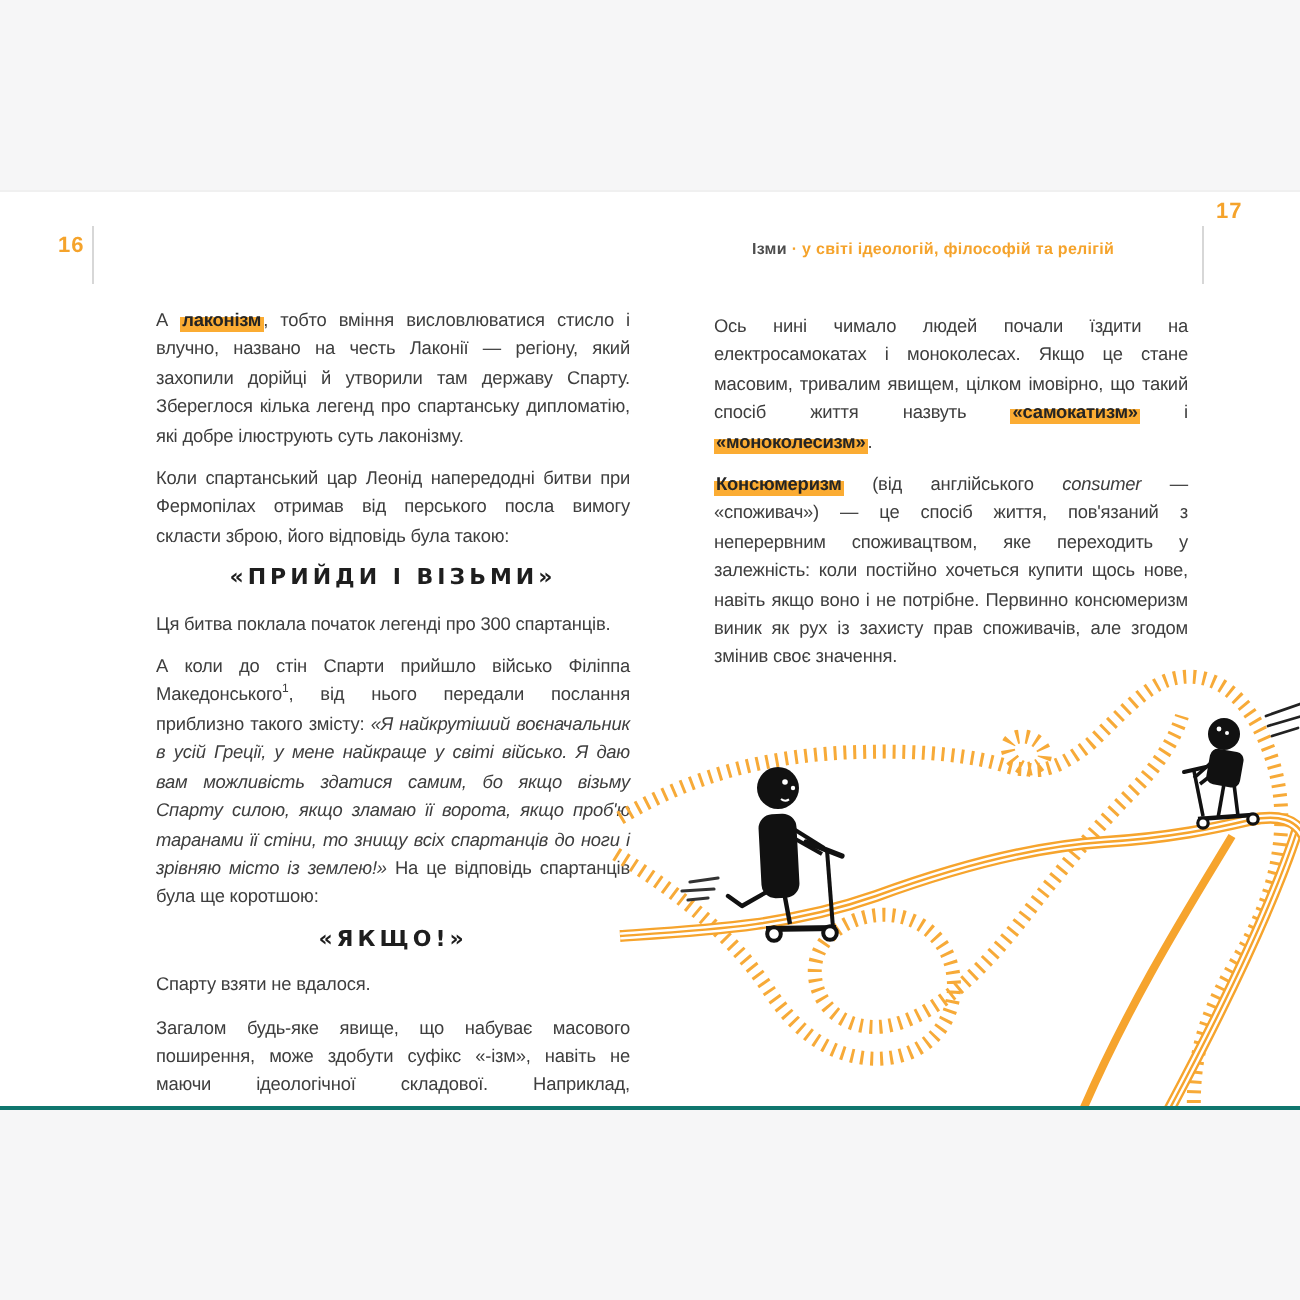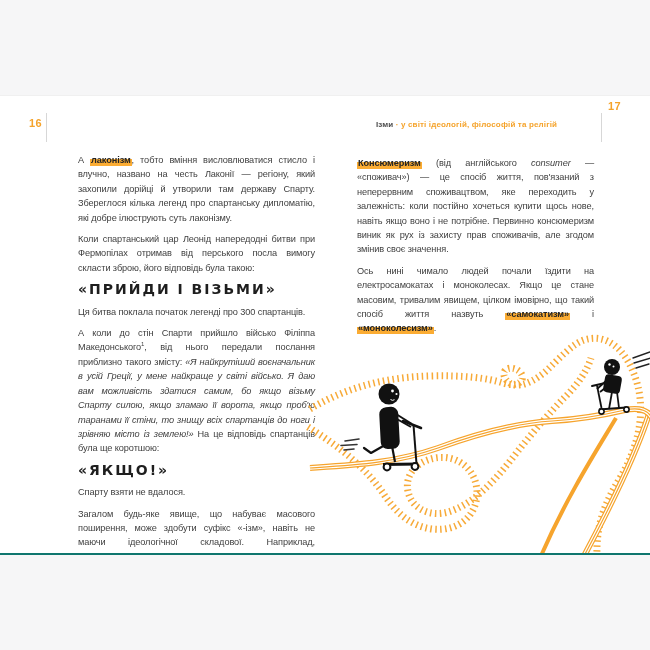--- a/index.html
+++ b/index.html
@@ -70,24 +70,24 @@
   .col p{margin-bottom:7px;}
   .it{font-style:italic;}
   .hl{
     font-weight:700;
     color:#242424;
     background:linear-gradient(to bottom, rgba(0,0,0,0) 32%, var(--hl) 32%);
     padding:0 1px 1px 1px;
   }
   sup{font-size:6px; vertical-align:super; line-height:0;}
   .quote{
-    text-align:left;
+    text-align:center;
     font-weight:700;
     color:var(--ink-dark);
-    font-size:14px;
+    font-size:11px;
     letter-spacing:2px;
     margin:4px 0 8px 0;
     font-family:"DejaVu Sans", sans-serif;
   }
   svg.illus{
     position:absolute;
     left:0; top:0;
     width:650px; height:460px;
     pointer-events:none;
   }
@@ -109,22 +109,22 @@
     <div class="quote">«ПРИЙДИ І ВІЗЬМИ»</div>
     <p>Ця битва поклала початок легенді про 300 спартанців.</p>
     <p><span>А коли до стін Спарти прийшло військо Філіппа Македонського</span><sup>1</sup><span>, від нього передали послання приблизно такого змісту: </span><span class="it">«Я найкрутіший воєначальник в усій Греції, у мене найкраще у світі військо. Я даю вам можливість здатися самим, бо якщо візьму Спарту силою, якщо зламаю її ворота, якщо проб'ю таранами її стіни, то знищу всіх спартанців до ноги і зрівняю місто із землею!»</span><span> На це відповідь спартанців була ще коротшою:</span></p>
     <div class="quote">«ЯКЩО!»</div>
     <p>Спарту взяти не вдалося.</p>
     <p><span>Загалом будь-яке явище, що набуває масового поширення, може здобути суфікс «-ізм», навіть не маючи ідеологічної складової. Наприклад, </span><span class="hl">дельтапланеризм</span><span> — це просто повітряний вид спорту, польоти на дельтаплані.</span></p>
 
   </div>
 
   <div class="col col-right">
+    <p><span>Ось нині чимало людей почали їздити на електросамокатах і моноколесах. Якщо це стане масовим, тривалим явищем, цілком імовірно, що такий спосіб життя назвуть </span><span class="hl">«самокатизм»</span><span> і </span><span class="hl">«моноколесизм»</span><span>.</span></p>
     <p><span class="hl">Консюмеризм</span><span> (від англійського </span><span class="it">consumer</span><span> — «споживач») — це спосіб життя, пов'язаний з неперервним споживацтвом, яке переходить у залежність: коли постійно хочеться купити щось нове, навіть якщо воно і не потрібне. Первинно консюмеризм виник як рух із захисту прав споживачів, але згодом змінив своє значення.</span></p>
-    <p><span>Ось нині чимало людей почали їздити на електросамокатах і моноколесах. Якщо це стане масовим, тривалим явищем, цілком імовірно, що такий спосіб життя назвуть </span><span class="hl">«самокатизм»</span><span> і </span><span class="hl">«моноколесизм»</span><span>.</span></p>
   </div>
 
   <svg class="illus" viewBox="0 0 650 460">
 
     <g fill="none" stroke="#F7AA38" stroke-width="7" stroke-dasharray="1.5 3.4">
       <path d="M 310,313 C 345,292 385,281 430,280 C 462,279 488,282 503,287 C 518,292 527,284 520,276 C 513,269 500,272 505,282 C 512,294 528,290 545,276 C 560,262 572,248 584,244 C 606,237 624,252 634,278 C 646,308 642,345 620,382 C 604,408 596,430 597,460"></path>
     </g>
     <g fill="none" stroke="#F7AA38" stroke-width="7" stroke-dasharray="1.5 3.4">
       <path d="M 308,331 C 342,352 368,374 385,400 C 396,416 410,430 432,433 C 458,436 477,420 477,397 C 477,374 458,358 435,362 C 414,366 403,382 409,399 C 414,413 430,421 448,416 C 472,409 494,386 514,360 C 532,337 550,316 566,300 C 578,288 587,275 591,262"></path>
     </g>

